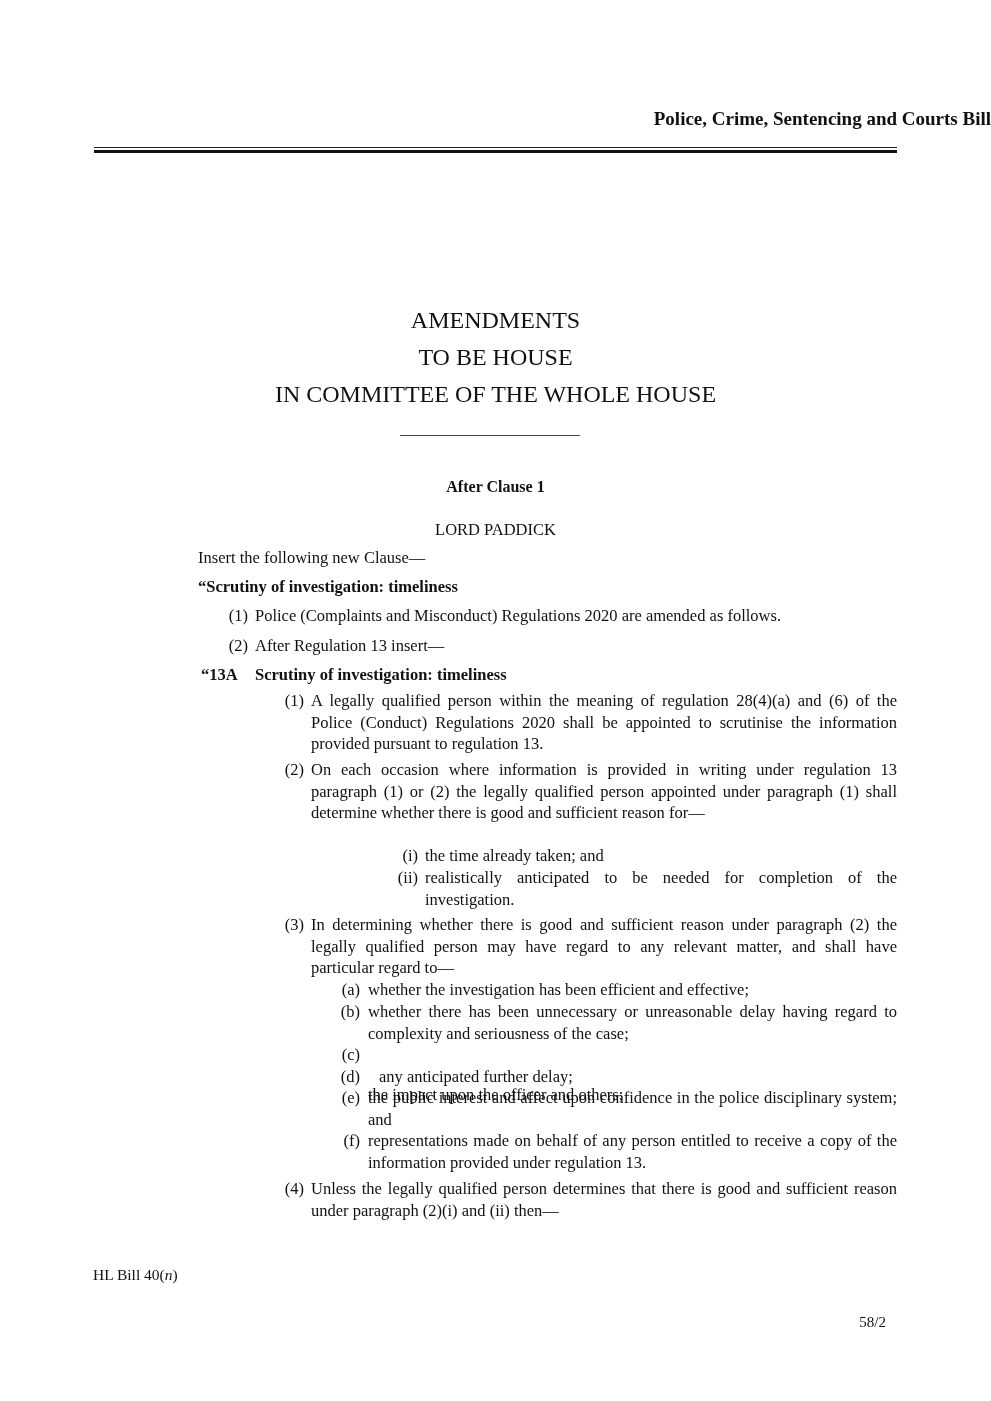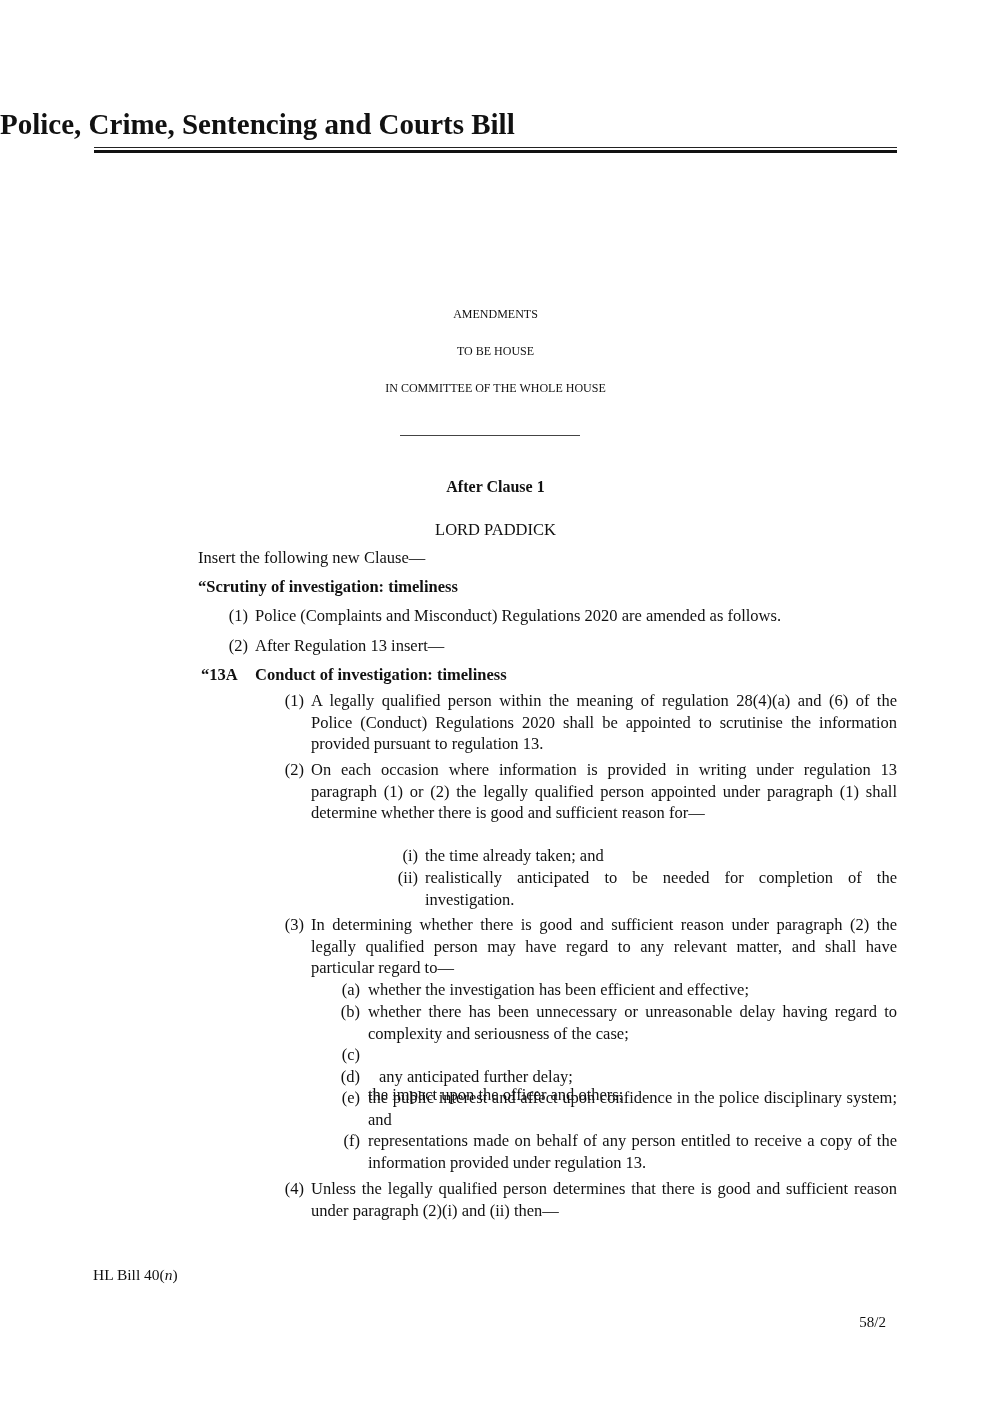--- a/index.html
+++ b/index.html
@@ -3,29 +3,29 @@
 <meta charset="utf-8">
 <style>
   html, body { margin: 0; padding: 0; background: #ffffff; }
   body {
     width: 991px; height: 1401px; position: relative; overflow: hidden;
     font-family: "DejaVu Serif", "Liberation Serif", serif;
     color: #111;
   }
   .page-title {
     position: absolute; left: 0; width: 991px; top: 108px;
-    text-align: left; font-weight: bold; font-size: 29px;
+    text-align: right; font-weight: bold; font-size: 19px;
     font-family: "Liberation Serif", serif; letter-spacing: 0px;
   }
   .rule-thin { position: absolute; left: 94px; width: 803px; top: 147px; height: 1px; background: #222; }
   .rule-thick { position: absolute; left: 94px; width: 803px; top: 150px; height: 3px; background: #111; }
 
   .caps {
     position: absolute; left: 0; width: 991px; text-align: center;
-    font-family: "Liberation Serif", serif; font-size: 12px;
+    font-family: "Liberation Serif", serif; font-size: 24px;
   }
   .short-rule { position: absolute; left: 400px; width: 180px; top: 435px; height: 1px; background: #444; }
   .heading-bold {
     position: absolute; left: 0; width: 991px; top: 478px; text-align: center;
     font-weight: bold; font-size: 16px; font-family: "Liberation Serif", serif;
   }
   .mover {
     position: absolute; left: 0; width: 991px; top: 520px; text-align: center;
     font-size: 16.5px; font-family: "Liberation Serif", serif;
   }
@@ -62,21 +62,21 @@
   <span class="num" style="left:214px; width:34px;">(1)</span>
   <span class="body-text" style="left:255px; width:645px; white-space:nowrap;">Police (Complaints and Misconduct) Regulations 2020 are amended as follows.</span>
 </div>
 <div class="para" style="left:0; top:635px; width:991px; height:22px;">
   <span class="num" style="left:214px; width:34px;">(2)</span>
   <span class="body-text" style="left:255px; width:645px;">After Regulation 13 insert—</span>
 </div>
 
 <div class="para bold" style="left:0; top:664px; width:991px; height:22px;">
   <span style="position:absolute; left:201px;">“13A</span>
-  <span style="position:absolute; left:255px;">Conduct of investigation: timeliness</span>
+  <span style="position:absolute; left:255px;">Scrutiny of investigation: timeliness</span>
 </div>
 
 <div class="para" style="left:0; top:690px; width:991px; height:66px;">
   <span class="num" style="left:270px; width:34px;">(1)</span>
   <span class="body-text" style="left:311px; width:586px;">A legally qualified person within the meaning of regulation 28(4)(a) and (6) of the Police (Conduct) Regulations 2020 shall be appointed to scrutinise the information provided pursuant to regulation 13.</span>
 </div>
 
 <div class="para" style="left:0; top:759px; width:991px; height:88px;">
   <span class="num" style="left:270px; width:34px;">(2)</span>
   <span class="body-text" style="left:311px; width:586px;">On each occasion where information is provided in writing under regulation 13 paragraph (1) or (2) the legally qualified person appointed under paragraph (1) shall determine whether there is good and sufficient reason for—</span>

